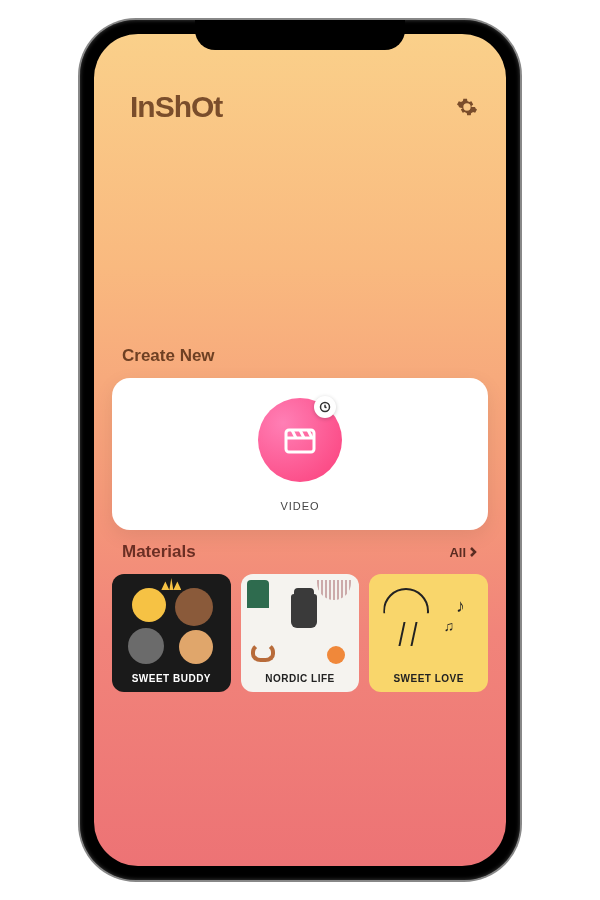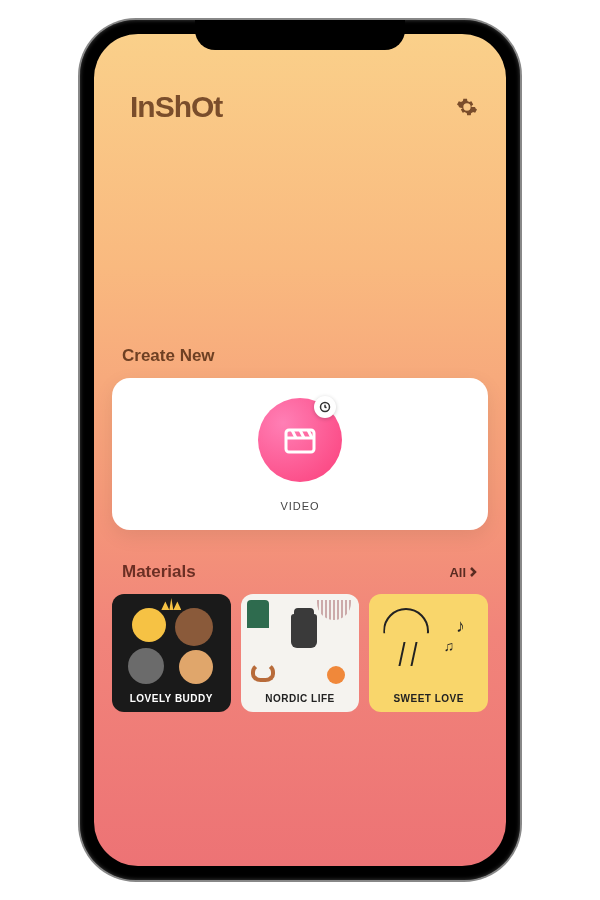--- a/index.html
+++ b/index.html
@@ -109,21 +109,21 @@
   .create-label {
     font-size: 11px;
     font-weight: 400;
     letter-spacing: 1px;
     color: #444;
   }
   .materials-head {
     display: flex;
     justify-content: space-between;
     align-items: center;
-    padding: 32px 28px 12px 28px;
+    padding: 12px 28px 12px 28px;
   }
   .materials-title {
     font-size: 17px;
     font-weight: 700;
     color: #6b2f24;
   }
   .all-link {
     font-size: 13px;
     font-weight: 600;
     color: #5a2c22;
@@ -239,21 +239,21 @@
     <div class="materials-row">
 
       <div class="material-card dark">
         <div class="art buddy">
           <div class="crown"></div>
           <div class="face f1"></div>
             <div class="face f2"></div>
           <div class="face f3"></div>
             <div class="face f4"></div>
         </div>
-        <div class="material-label">LOVELY BUDDY</div>
+        <div class="material-label">SWEET BUDDY</div>
       </div>
 
       <div class="material-card light">
         <div class="art nordic">
           <div class="plant"></div>
             <div class="hanger"></div>
             <div class="pot"></div>
           <div class="pretzel"></div>
             <div class="orange"></div>
         </div>

